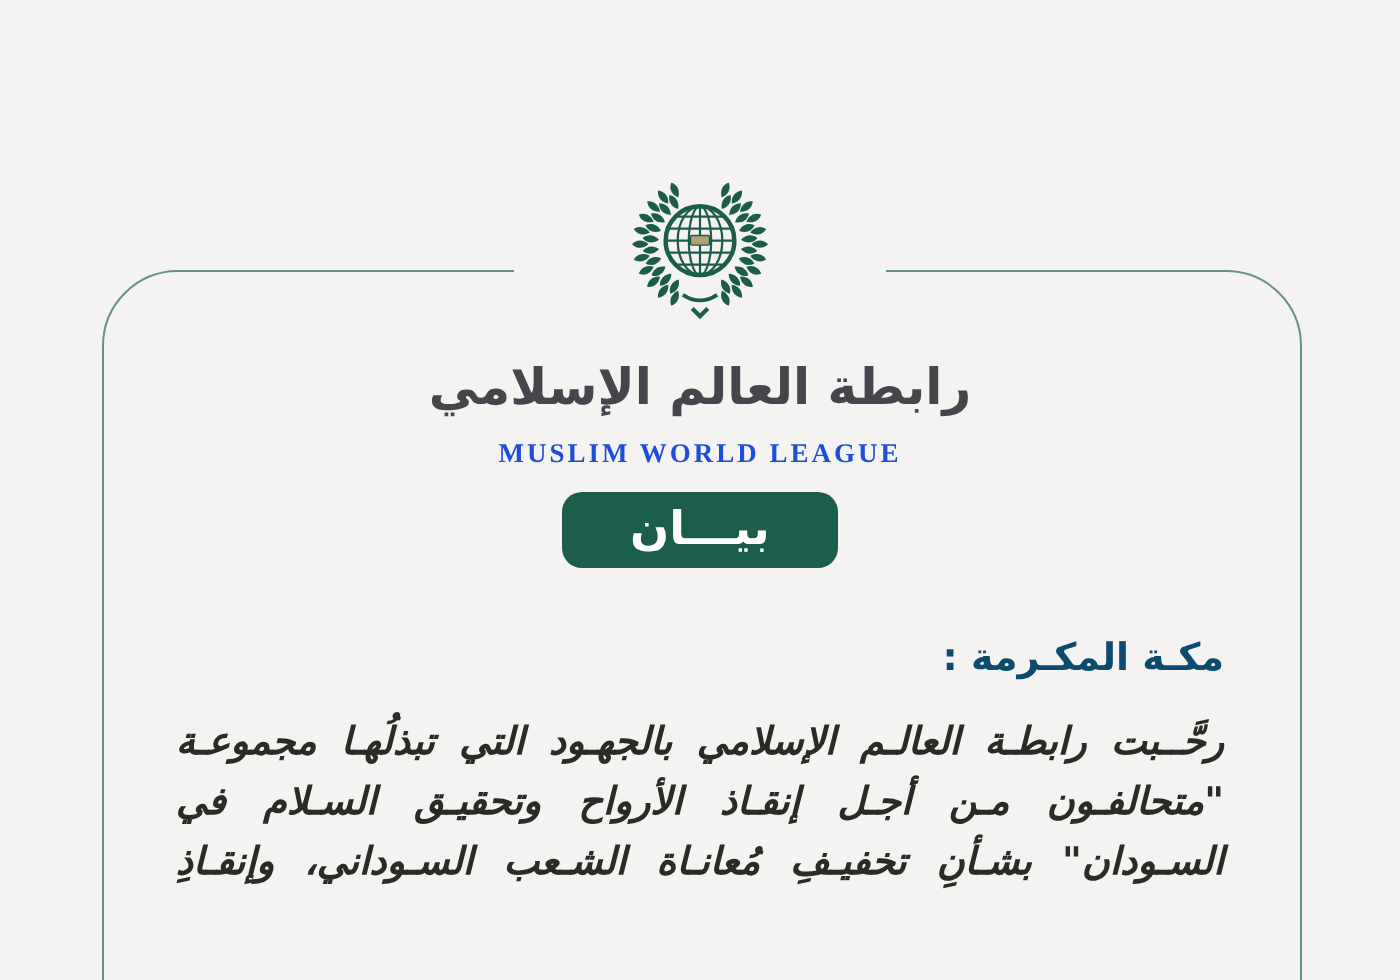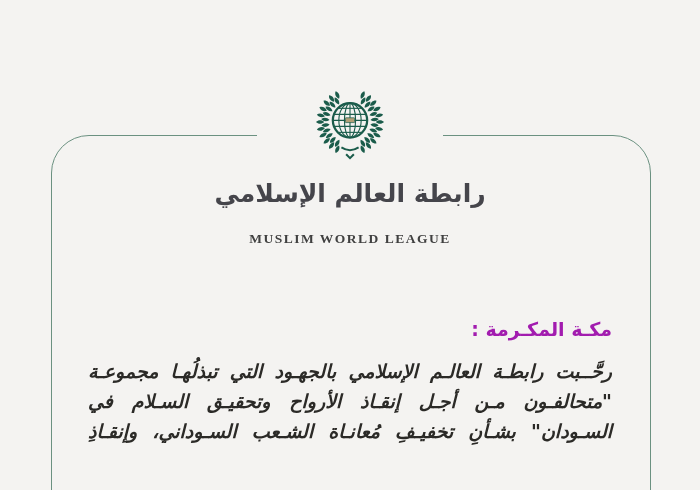--- a/index.html
+++ b/index.html
@@ -41,26 +41,26 @@
   }
   .calligraphy {
     margin-top: 4px;
     font-size: 25px;
     line-height: 42px;
     font-weight: bold;
     color: #45454b;
     direction: rtl;
   }
   .english {
-    margin-top: 16px;
+    margin-top: 4px;
     font-family: "Liberation Serif", serif;
     font-weight: bold;
     font-size: 13.5px;
     letter-spacing: 1.5px;
-    color: #404040;
+    color: #1d4ed8;
   }
   .banner {
     display: inline-block;
     margin-top: 11px;
     background: #1b5c4b;
     color: #ffffff;
     font-size: 23px;
     line-height: 24px;
     font-weight: bold;
     padding: 7px 34px;
@@ -72,21 +72,21 @@
     top: 316px;
     left: 88px;
     right: 88px;
     direction: rtl;
   }
   .location {
     font-size: 19px;
     font-weight: bold;
     line-height: 26px;
     margin-bottom: 14px;
-    color: #a21caf;
+    color: #0c4a6e;
   }
   .para-line {
     font-size: 19px;
     font-weight: bold;
     line-height: 30px;
     color: #2b2a27;
     text-align: justify;
     text-align-last: justify;
     font-style: italic;
   }
@@ -141,20 +141,23 @@
           <line x1="31.3" y1="33" x2="68.7" y2="33" stroke-width="1.3"></line>
           <line x1="30" y1="40" x2="70" y2="40" stroke-width="1.3"></line>
           <line x1="31.3" y1="47" x2="68.7" y2="47" stroke-width="1.3"></line>
           <line x1="35.7" y1="54" x2="64.3" y2="54" stroke-width="1.3"></line>
         </g>
         <rect x="44.5" y="37" width="11" height="5.6" rx="0.8" fill="#b1a077" stroke="#1b5c4b" stroke-width="0.8"></rect>
       </svg>
     </div>
     <div class="calligraphy" dir="rtl">رابطة العالم الإسلامي</div>
     <div class="english">MUSLIM WORLD LEAGUE</div>
+    <div>
+      <span class="banner" dir="rtl">بيـــان</span>
+    </div>
   </div>
 
   <div class="content">
     <div class="location" dir="rtl">مكـة المكـرمة :</div>
     <div class="para-line" dir="rtl">رحَّــبت رابطـة العالـم الإسلامي بالجهـود التي تبذلُهـا مجموعـة</div>
     <div class="para-line" dir="rtl">"متحالفـون مـن أجـل إنقـاذ الأرواح وتحقيـق السـلام في</div>
     <div class="para-line" dir="rtl">السـودان" بشـأنِ تخفيـفِ مُعانـاة الشـعب السـوداني، وإنقـاذِ</div>
 
   </div>
 

